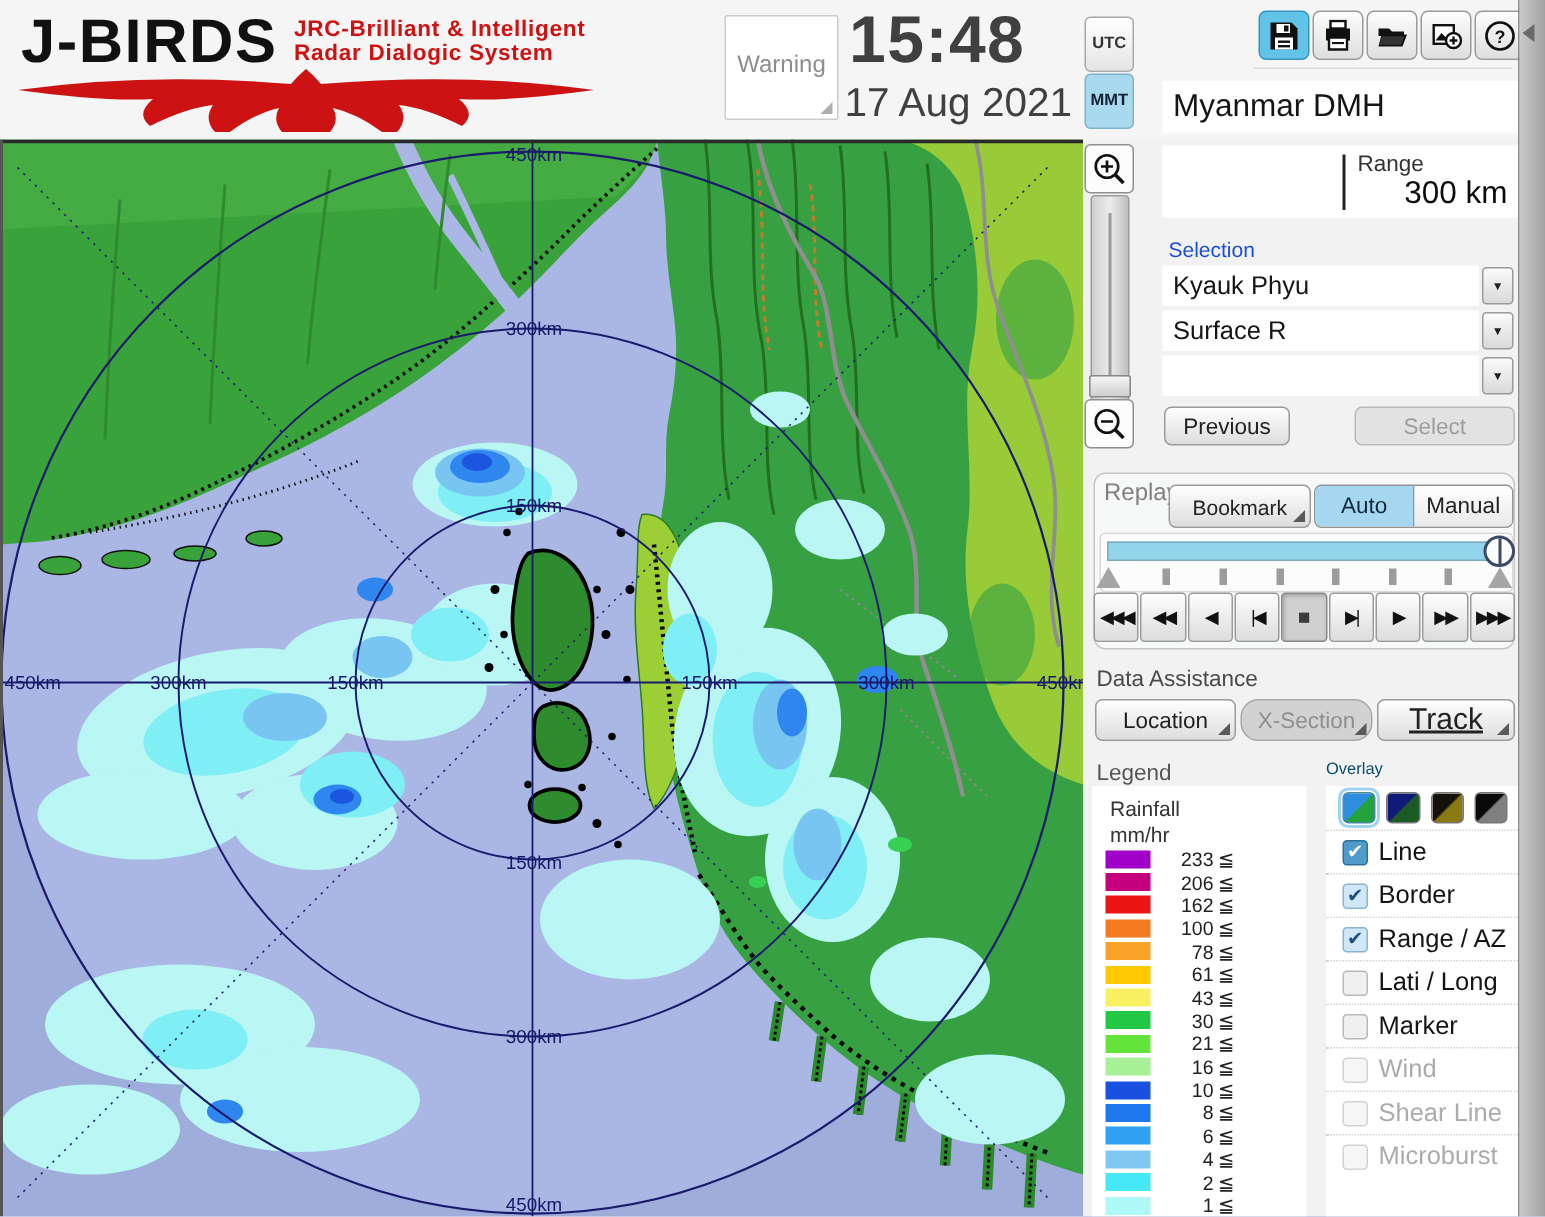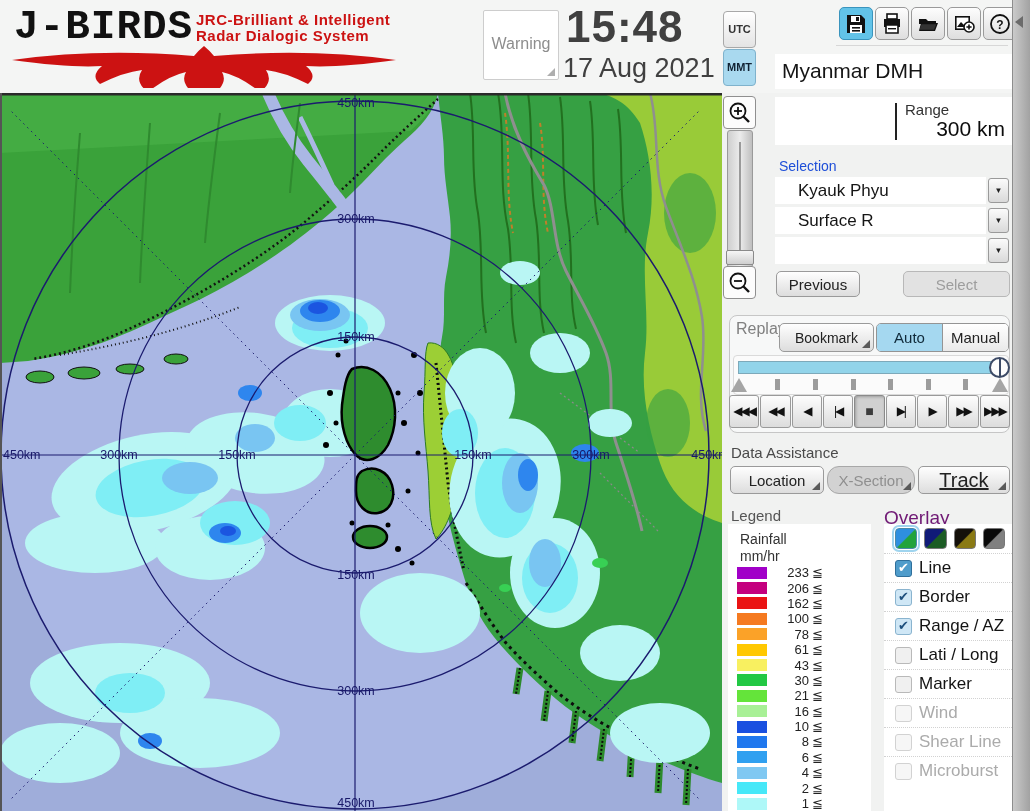--- a/index.html
+++ b/index.html
@@ -2,21 +2,21 @@
 <html><head>
 <meta charset="utf-8">
 <style>
   * { margin:0; padding:0; box-sizing:border-box; }
   html,body { width:1030px; height:811px; overflow:hidden; }
   body { font-family:"Liberation Sans", sans-serif; background:#f1f2f1; position:relative; }
   .abs { position:absolute; }
 
   
   #topbar { left:0; top:0; width:1012px; height:93px; background:#f4f5f4; }
-  #logo-title { left:14px; top:4px; font-family:Liberation Mono, monospace; font-weight:bold; font-size:41px; color:#111; letter-spacing:1px; }
+  #logo-title { left:14px; top:4px; font-family:Liberation Sans, sans-serif; font-weight:bold; font-size:41px; color:#111; letter-spacing:1px; }
   #logo-sub { left:196px; top:12px; color:#cc1212; font-weight:bold; font-size:15px; line-height:16px; letter-spacing:.5px; }
   #eagle { left:8px; top:46px; }
 
   .panelbtn { background:linear-gradient(#fefefe,#dddddd); border:1px solid #9a9a9a; border-radius:5px; color:#222; text-align:center; cursor:pointer; position:absolute; }
   .fold::after { content:""; position:absolute; right:3px; bottom:3px; border-left:8px solid transparent; border-bottom:8px solid #5a5a5a; }
   .fold-light::after { content:""; position:absolute; right:3px; bottom:3px; border-left:8px solid transparent; border-bottom:8px solid #aeaeae; }
 
   #warning-btn { left:483px; top:10px; width:76px; height:70px; background:#fff; border:1px solid #cdcdcd; border-radius:2px; color:#8d8d8d; font-size:16px; padding-top:24px; text-align:center; }
   #clock-time { left:566px; top:2px; font-size:44px; font-weight:bold; color:#404040; letter-spacing:1px; }
   #clock-date { left:563px; top:53px; font-size:27px; color:#404040; }
@@ -46,21 +46,21 @@
 
   
   .whitebox { background:#fff; position:absolute; }
   #station-box { left:775px; top:54px; width:237px; height:35px; font-size:21px; color:#151515; line-height:34px; padding-left:7px; }
   #range-box { left:775px; top:97px; width:237px; height:48px; }
   #range-divider { left:895px; top:103px; width:2px; height:37px; background:#222; }
   #range-label { left:905px; top:101px; font-size:15px; color:#333; }
   #range-value { left:897px; top:117px; width:108px; font-size:21px; color:#0c0c0c; text-align:right; }
 
   #selection-label { left:779px; top:158px; font-size:14px; color:#1d4ed8; }
-  .dd-field { position:absolute; left:775px; width:211px; height:27px; background:#fff; font-size:17px; color:#151515; line-height:27px; padding-left:23px; }
+  .dd-field { position:absolute; left:775px; width:211px; height:27px; background:#fff; font-size:17px; color:#151515; line-height:27px; padding-left:7px; }
   .dd-arrow { position:absolute; left:988px; width:21px; height:25px; background:linear-gradient(#fbfbfb,#d9d9d9); border:1px solid #9a9a9a; border-radius:3px; font-size:8px; color:#222; text-align:center; line-height:24px; cursor:pointer; }
   #previous-btn { left:776px; top:271px; width:84px; height:26px; font-size:15px; line-height:25px; }
   #select-btn { left:903px; top:271px; width:107px; height:26px; font-size:15px; line-height:25px; background:#e2e2e2; color:#9d9d9d; border-color:#b8b8b8; }
 
   #replay-panel { left:729px; top:315px; width:281px; height:118px; border:1px solid #c6c6c6; border-radius:8px; background:#f7f8f8; }
   #replay-label { left:736px; top:320px; font-size:16px; color:#808080; }
   #bookmark-btn { left:779px; top:323px; width:95px; height:29px; font-size:14px; line-height:28px; }
   #seg-wrap { left:876px; top:323px; width:133px; height:29px; border:1px solid #949494; border-radius:5px; overflow:hidden; display:flex; background:#fff; }
   .segbtn { flex:1; font-size:15px; text-align:center; line-height:27px; cursor:pointer; }
   #auto-btn { background:#a5d8f0; color:#102a3a; border-right:1px solid #949494; }
@@ -76,21 +76,21 @@
   #playback-row { left:729px; top:395px; width:281px; display:flex; gap:1px; }
   .pbtn { flex:1; height:33px; background:linear-gradient(#fdfdfd,#dcdcdc); border:1px solid #9a9a9a; border-radius:3px; font-size:12px; letter-spacing:-2px; color:#111; text-align:center; line-height:31px; cursor:pointer; overflow:hidden; white-space:nowrap; }
   .pbtn.pressed { background:#d0d0d0; border-color:#8a8a8a; box-shadow:inset 1px 1px 3px rgba(0,0,0,.25); color:#3c3c3c; font-size:14px; letter-spacing:0; }
 
   #da-label { left:731px; top:444px; font-size:15px; color:#4a4a4a; }
   #location-btn { left:730px; top:466px; width:94px; height:28px; font-size:15px; line-height:27px; }
   #xsection-btn { left:827px; top:466px; width:88px; height:28px; font-size:15px; line-height:27px; background:#d2d2d2; color:#8f8f8f; border-color:#a8a8a8;border-radius:12px; }
   #track-btn { left:918px; top:466px; width:92px; height:28px; font-size:20px; line-height:27px;text-decoration:underline; }
 
   #legend-label { left:731px; top:507px; font-size:15px; color:#555; }
-  #overlay-label { left:884px; top:507px; font-size:19px; color:#701a75; }
+  #overlay-label { left:884px; top:507px; font-size:11px; color:#0c4a6e; }
 
   #legend-box { left:728px; top:524px; width:143px; height:287px; }
   #legend-title1 { left:740px; top:531px; font-size:14px; color:#333; }
   #legend-title2 { left:740px; top:548px; font-size:14px; color:#333; }
   #legend-rows { left:737px; top:565px; width:118px; }
   .lg-row { display:flex; align-items:center; height:15.4px; }
   .lg-sw { width:30px; height:12px; }
   .lg-val { width:42px; text-align:right; font-size:13px; color:#222; }
   .lg-le { font-size:13px; color:#222; margin-left:3px; }
 

